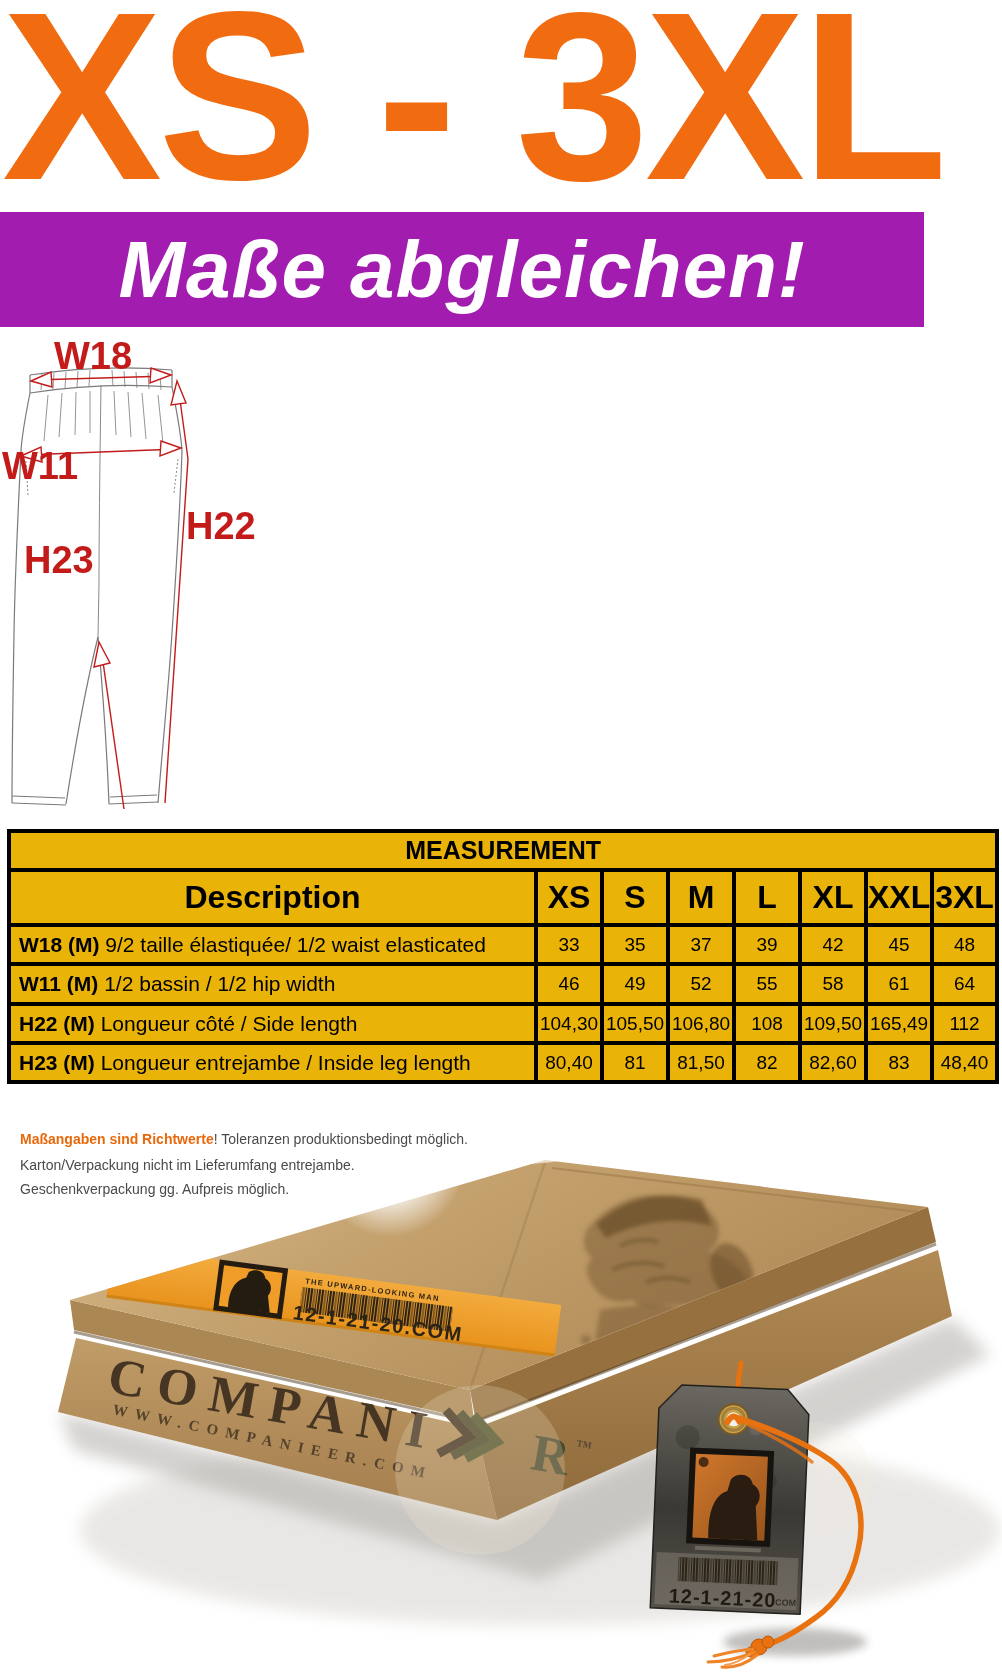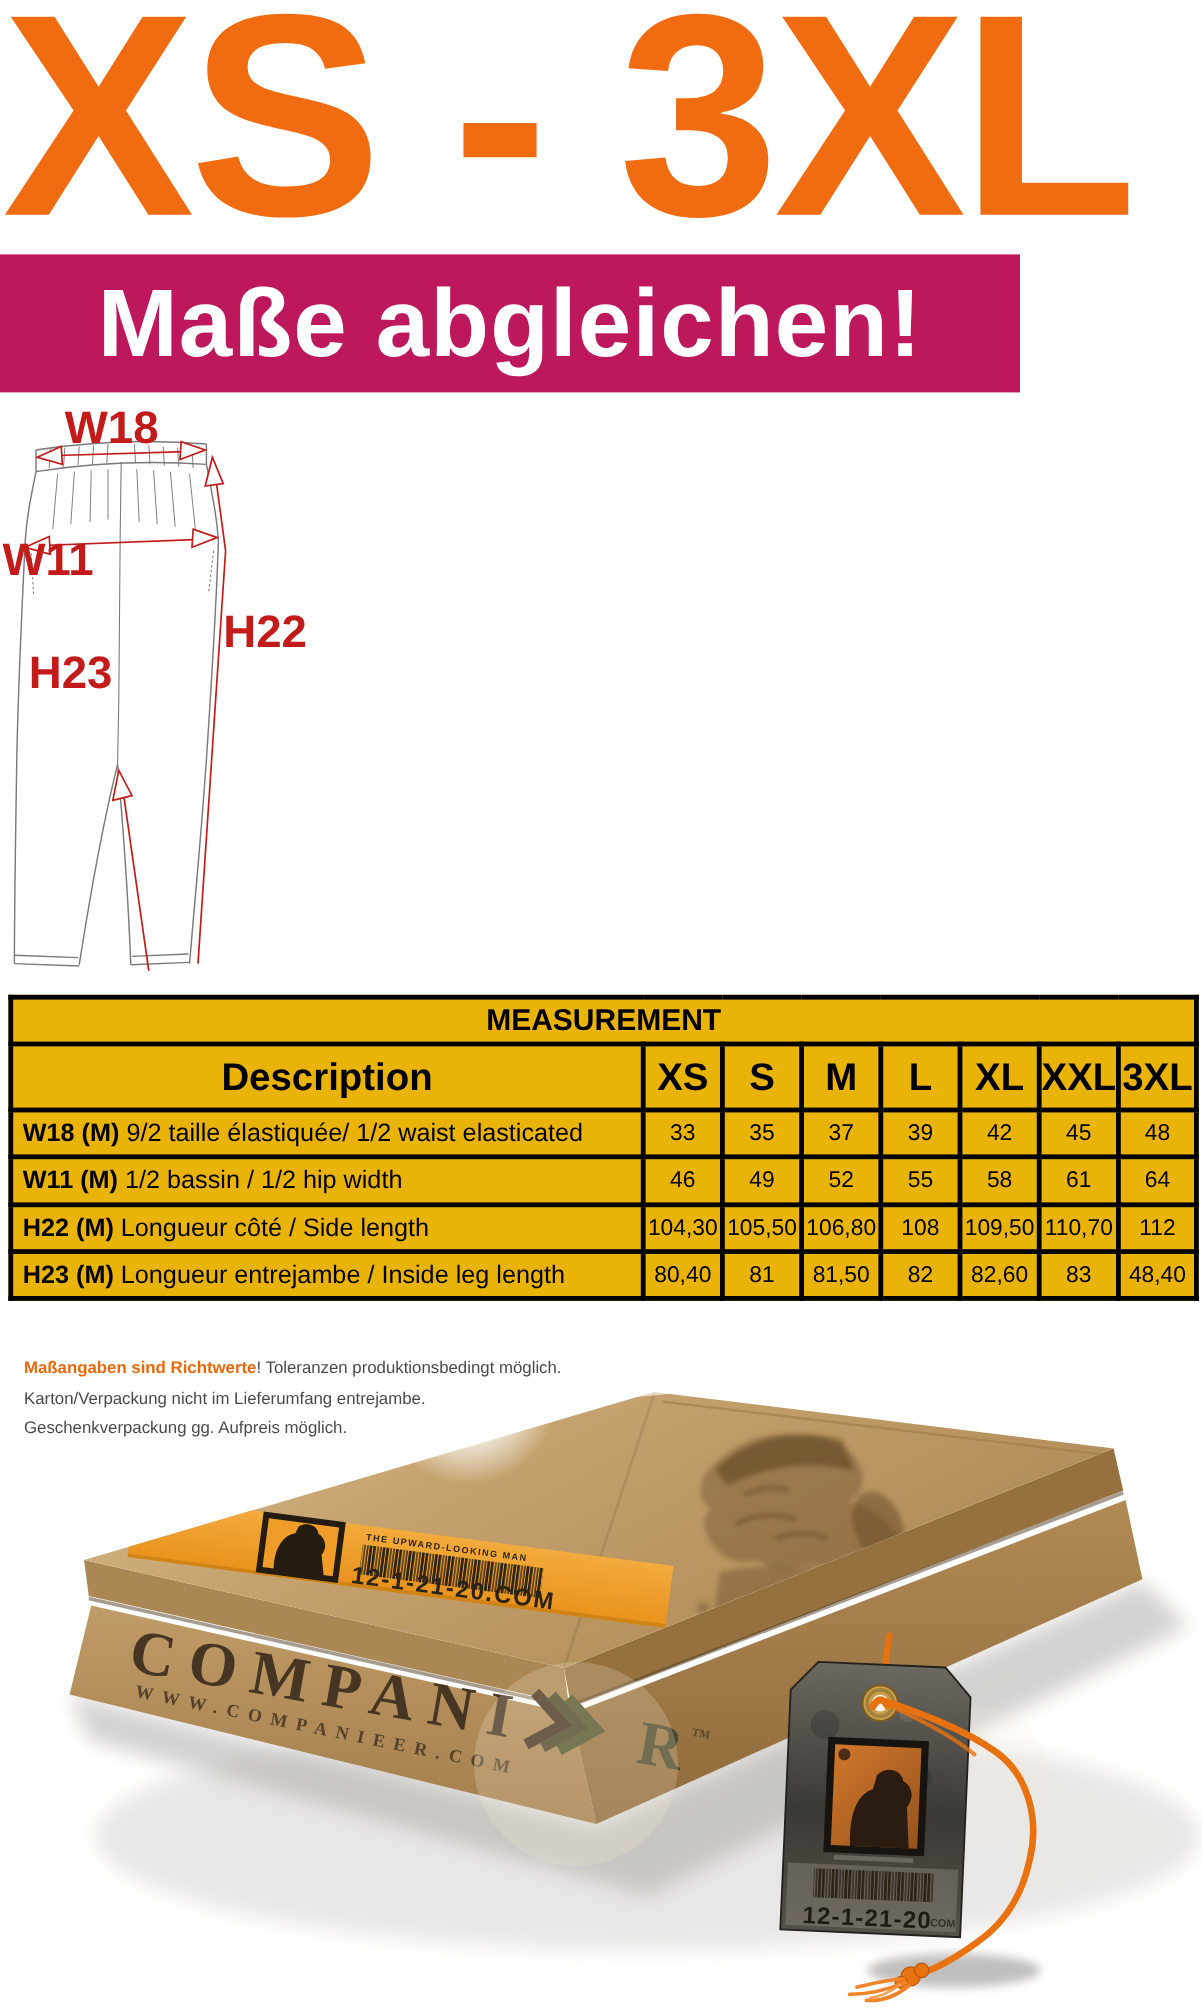--- a/index.html
+++ b/index.html
@@ -2,36 +2,36 @@
 <html><head>
 <meta charset="utf-8">
 <style>
   html,body{margin:0;padding:0;background:#ffffff;}
   .page{position:relative;width:1002px;height:1676px;background:#fff;overflow:hidden;
         font-family:"Liberation Sans",sans-serif;}
   
   .big-title{position:absolute;top:-24px;left:2px;width:1000px;line-height:1;
              font-size:240px;font-weight:bold;letter-spacing:-4px;color:#F16C10;white-space:nowrap;}
   
-  .banner{position:absolute;top:212px;left:0;width:850px;height:115px;background:#be185d;
-          display:flex;align-items:center;justify-content:center;}
+  .banner{position:absolute;top:212px;left:0;width:924px;height:115px;background:#a21caf;
+          display:flex;align-items:center;justify-content:center;font-style:italic;}
   .banner span{color:#ffffff;font-weight:bold;font-size:80px;letter-spacing:1px;}
   
   .pants{position:absolute;top:333px;left:2px;}
   .dlab{font-family:"Liberation Sans",sans-serif;font-size:38px;font-weight:bold;fill:#C31A1A;}
   
   .chart{position:absolute;top:829px;left:7px;width:988px;border-collapse:collapse;
          table-layout:fixed;background:#eab308;}
   .chart th,.chart td{border:4px solid #000;color:#000;}
   .chart .t-title th{font-size:25px;font-weight:bold;text-align:center;padding:3px 0;}
   .chart .t-head th{font-size:32px;font-weight:bold;text-align:center;padding:7px 0;}
   .chart td.desc{font-size:21px;padding:4px 8px;line-height:1.3;text-align:left;vertical-align:top;}
   .chart td.val{font-size:19px;font-weight:normal;text-align:center;vertical-align:top;padding-top:7px;}
   
-  .note{position:absolute;left:0;font-size:14px;color:#4a4a4a;z-index:5;white-space:nowrap;padding-left:20px;}
+  .note{position:absolute;left:20px;font-size:14px;color:#4a4a4a;z-index:5;white-space:nowrap;}
   .note1{top:1131px;}.note2{top:1157px;}.note3{top:1181px;}
   .note-orange{color:#E8690B;font-weight:bold;}
   
   .photo{position:absolute;top:1150px;left:0;}
   .brand-serif{font-family:"Liberation Serif",serif;}
 </style>
 </head>
 <body>
 
 <div class="page">
@@ -123,21 +123,21 @@
       <td class="val">61</td>
       <td class="val">64</td>
     </tr>
     <tr>
       <td class="desc"><b>H22 (M)</b> <span>Longueur côté / Side length</span></td>
       <td class="val">104,30</td>
       <td class="val">105,50</td>
       <td class="val">106,80</td>
       <td class="val">108</td>
       <td class="val">109,50</td>
-      <td class="val">110,70</td>
+      <td class="val">165,49</td>
       <td class="val">112</td>
     </tr>
     <tr>
       <td class="desc"><b>H23 (M)</b> <span>Longueur entrejambe / Inside leg length</span></td>
       <td class="val">80,40</td>
       <td class="val">81</td>
       <td class="val">81,50</td>
       <td class="val">82</td>
       <td class="val">82,60</td>
       <td class="val">83</td>

